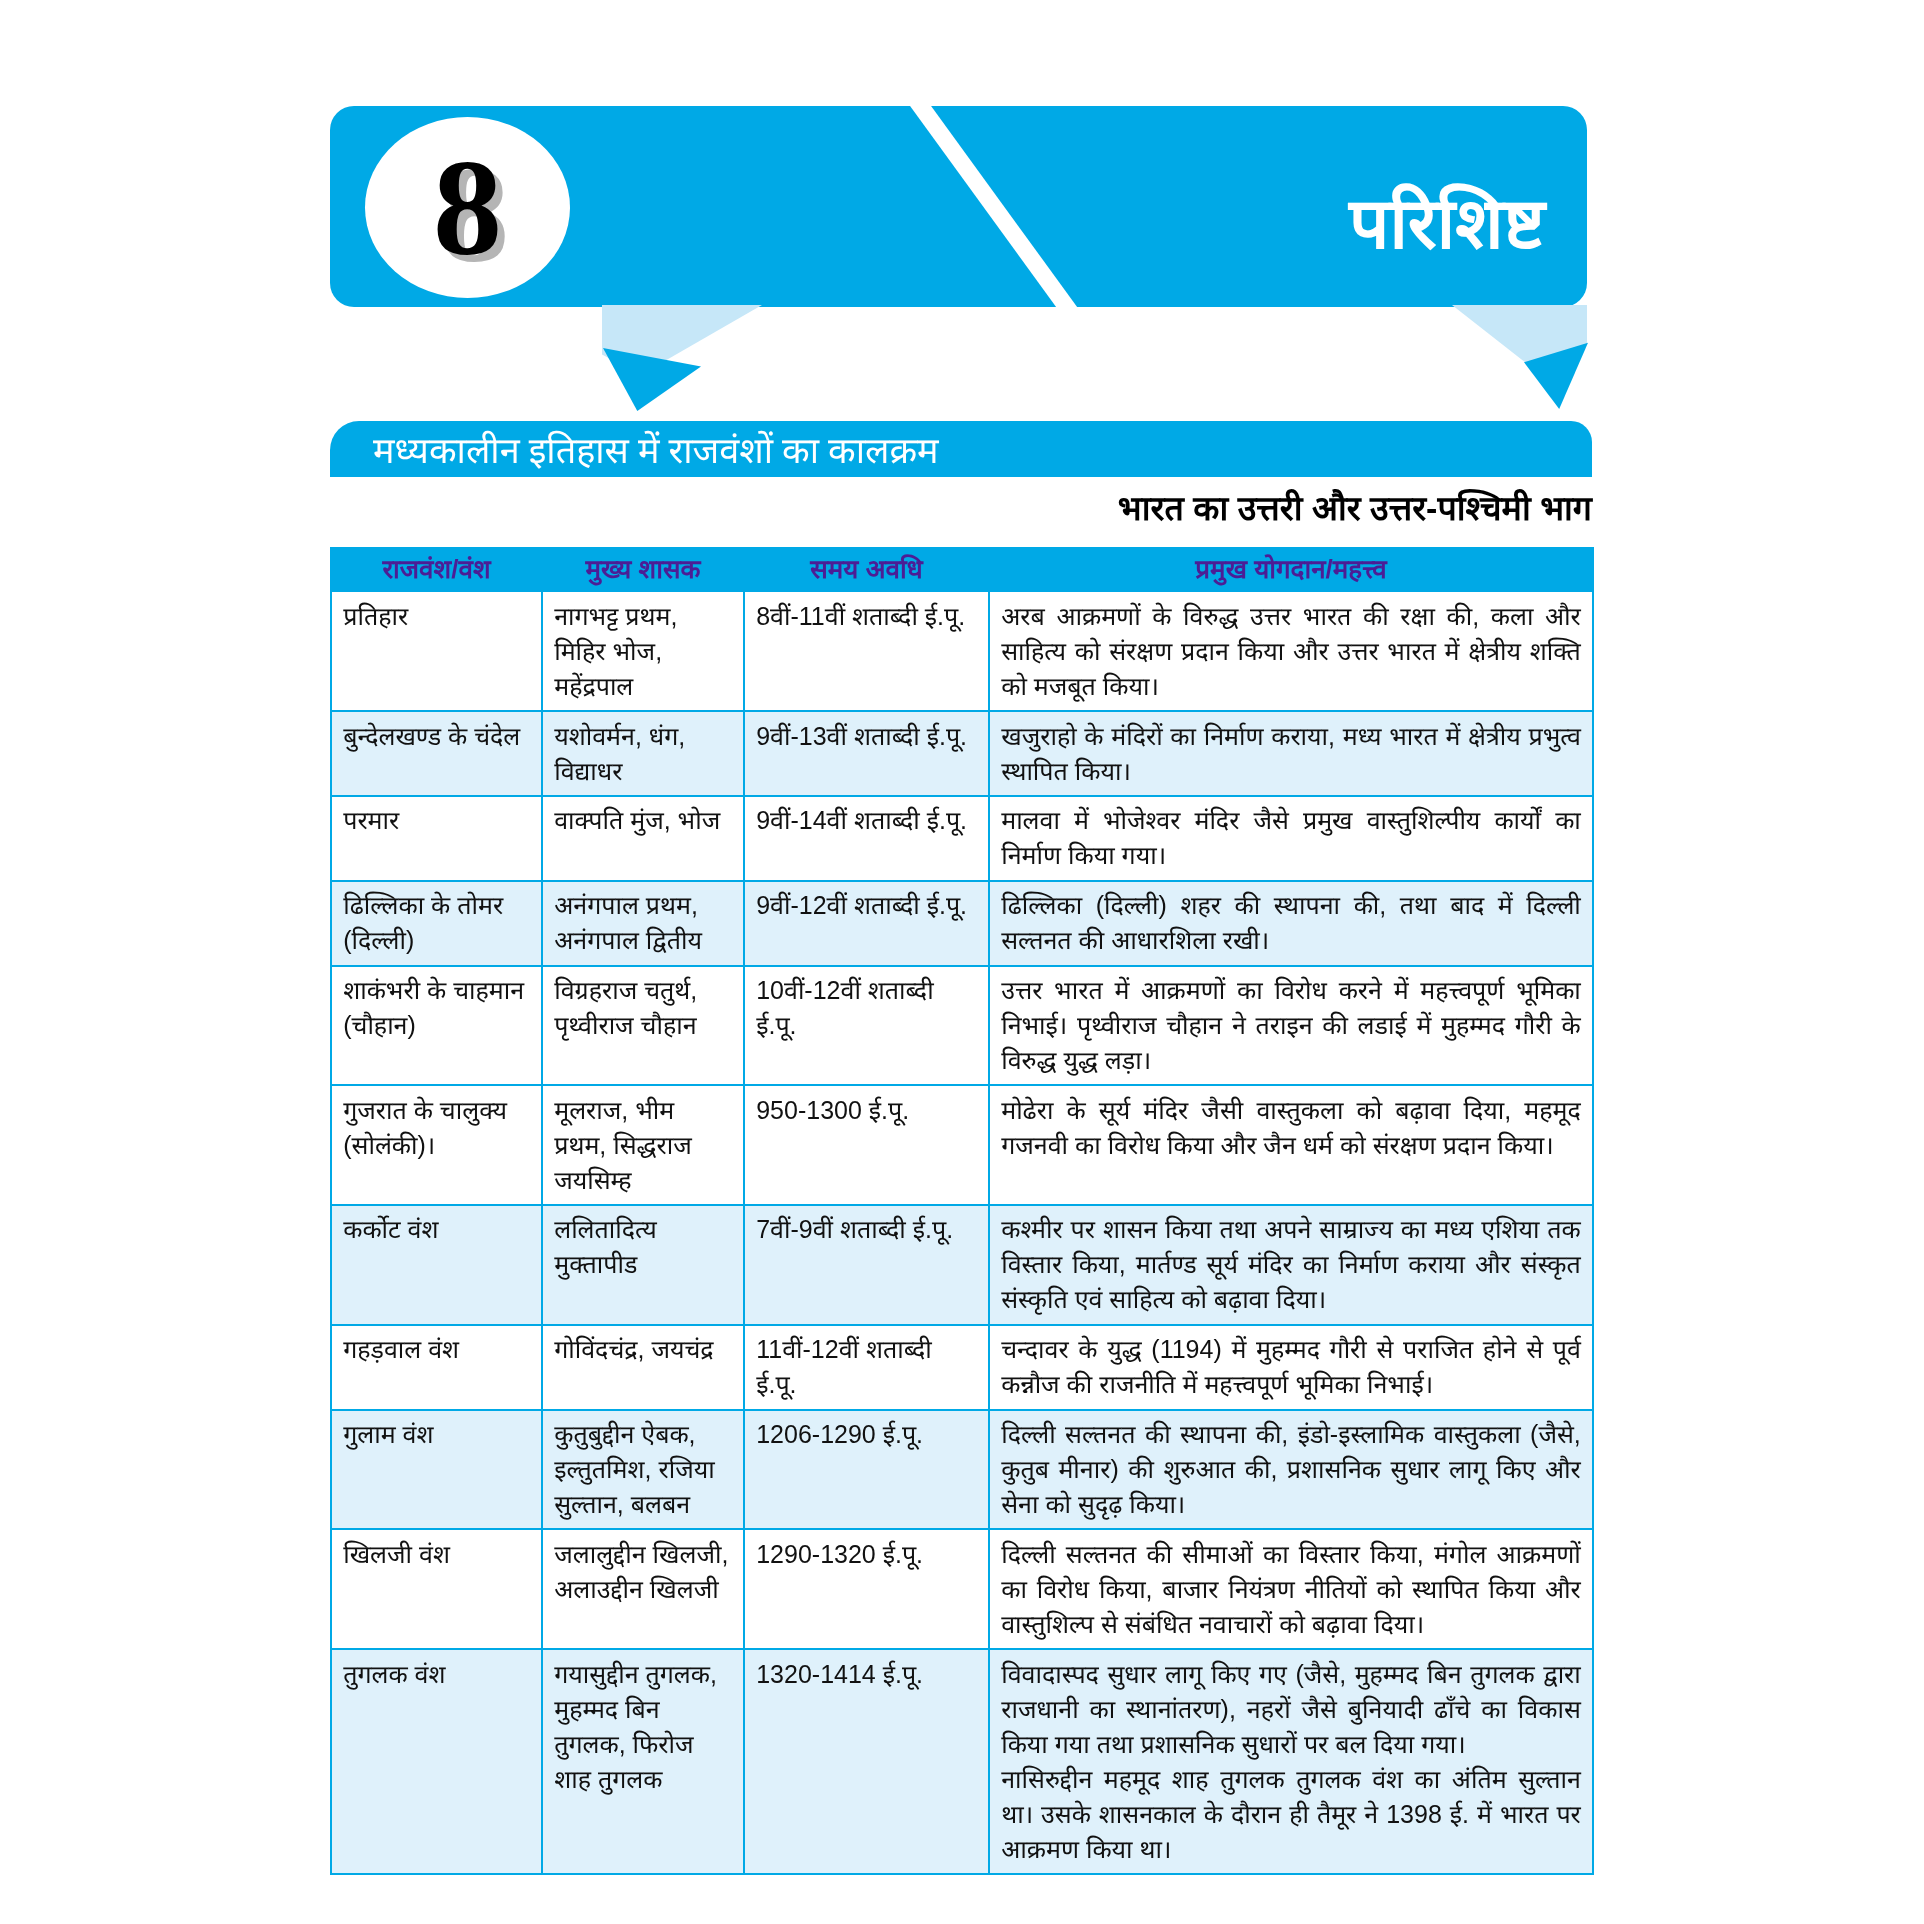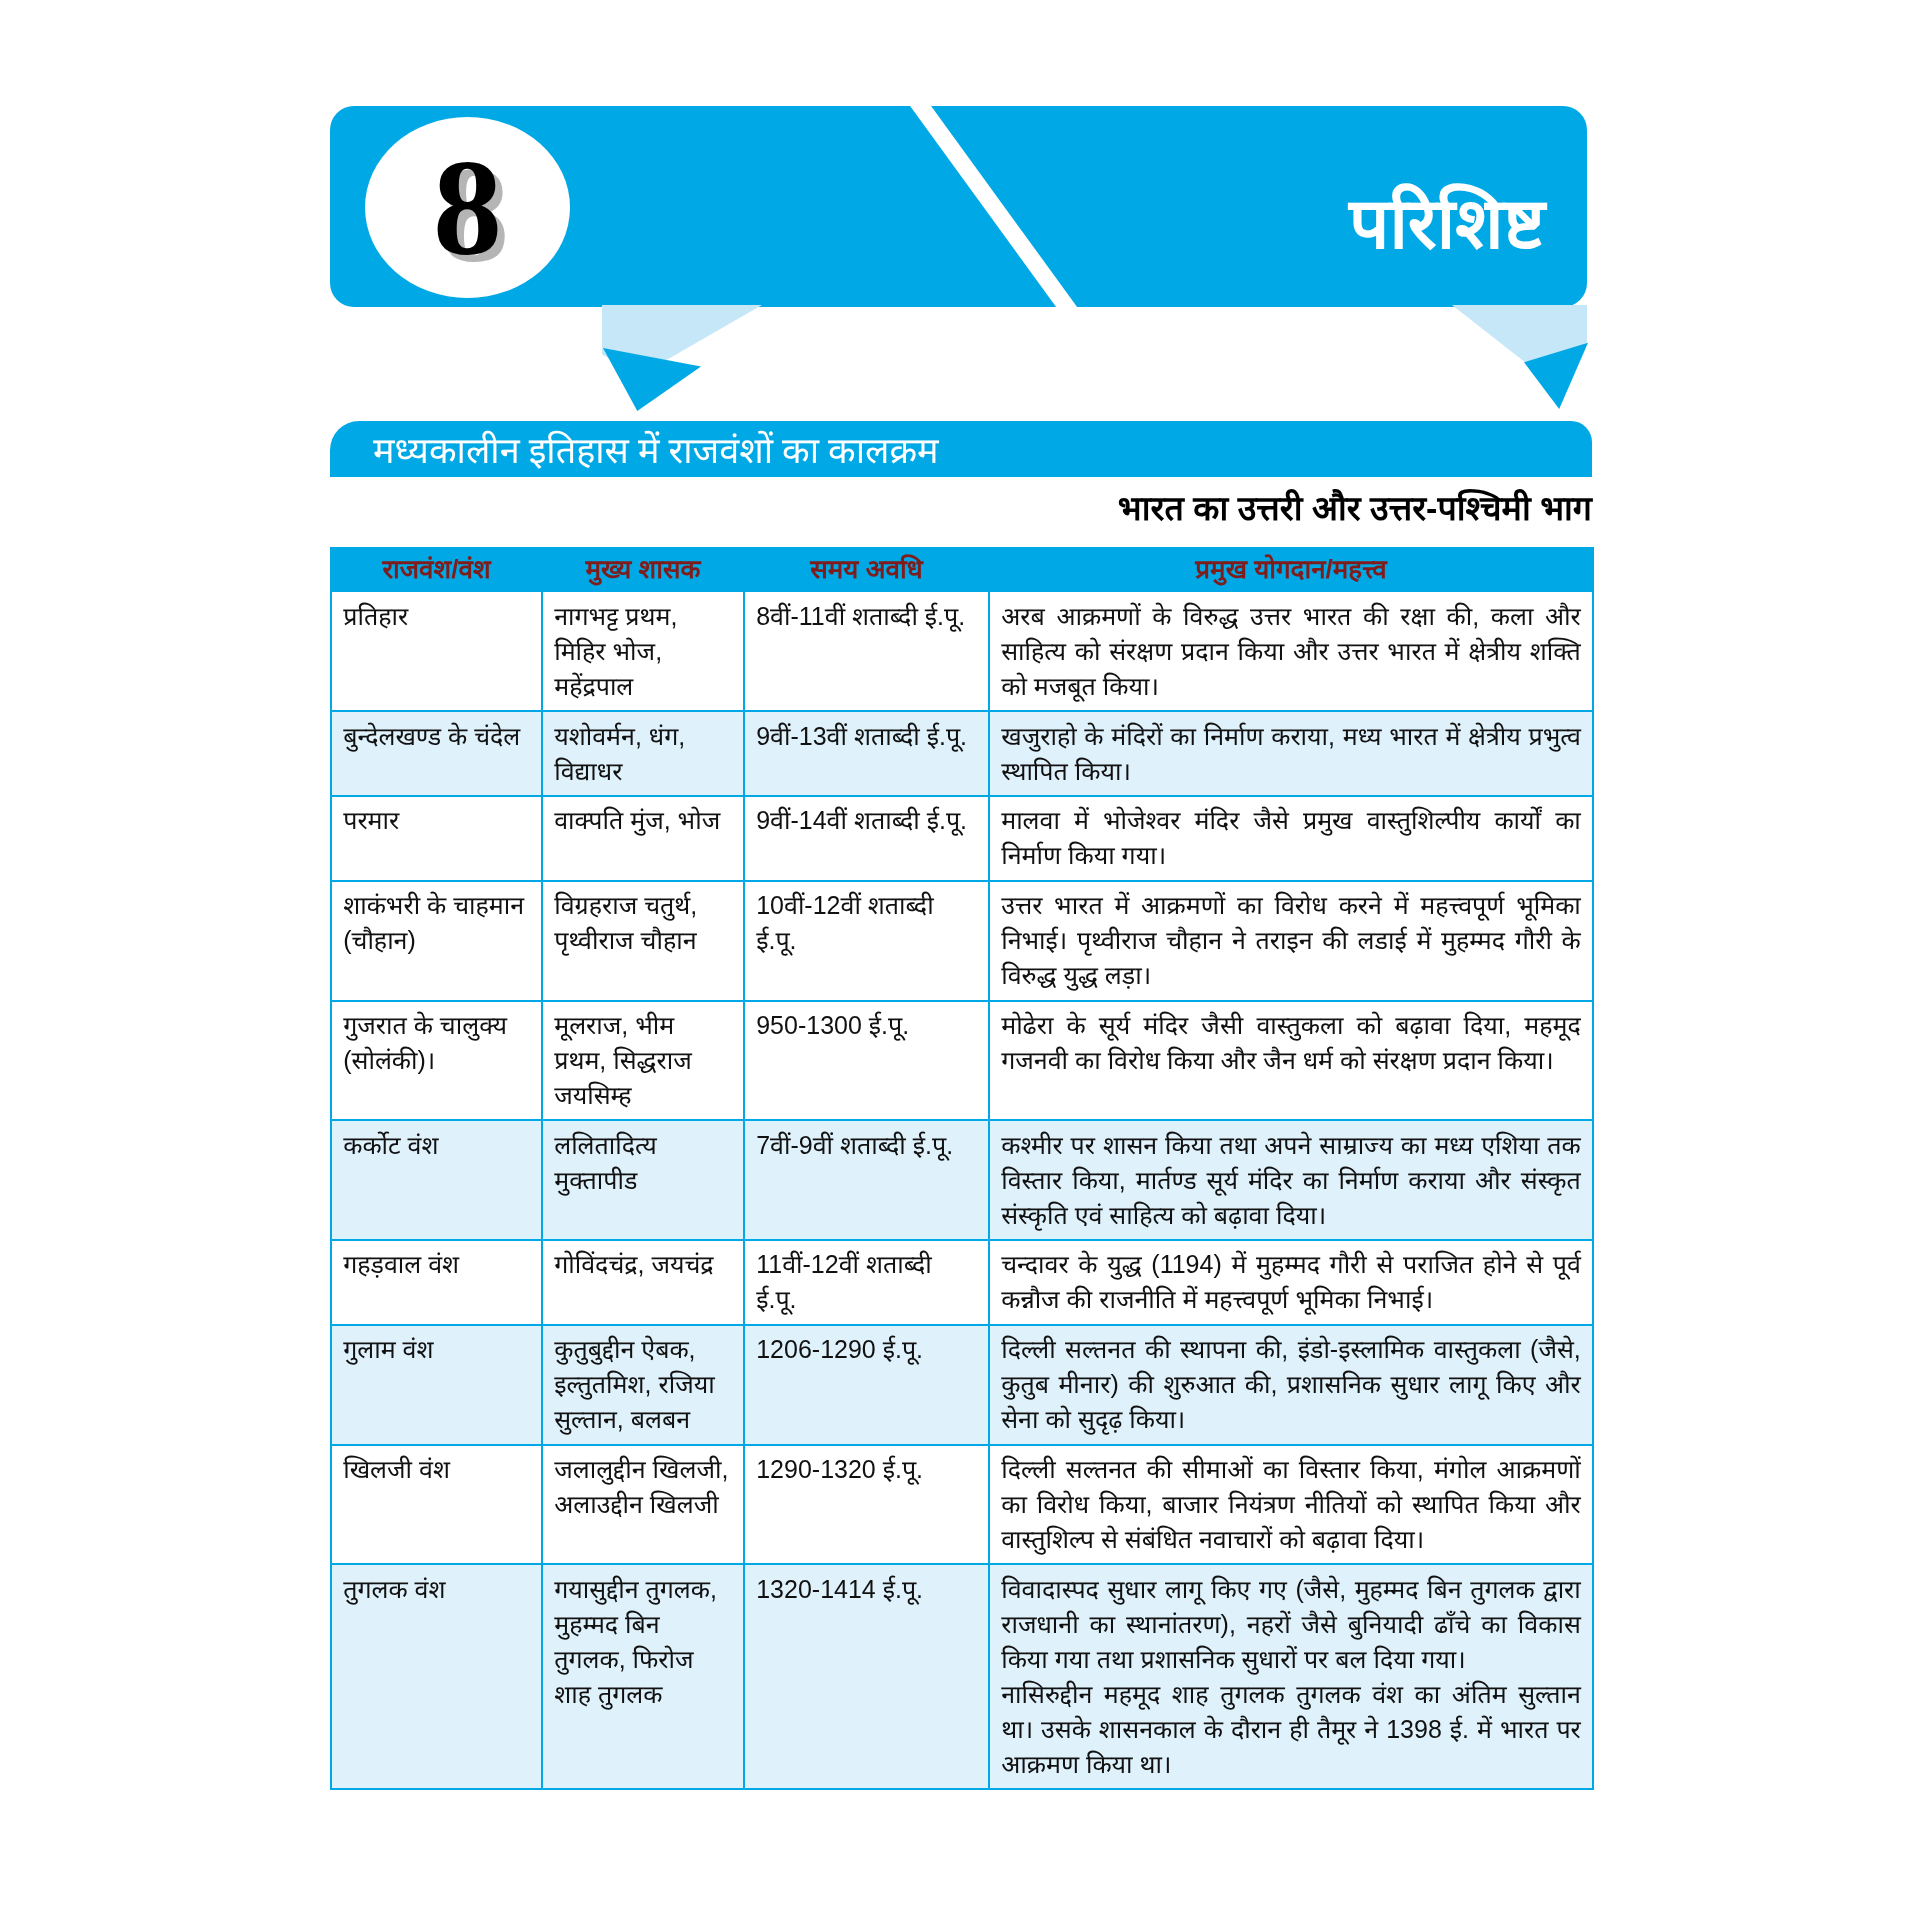--- a/index.html
+++ b/index.html
@@ -94,21 +94,21 @@
   .dyn-table col.c2 { width: 202px; }
   .dyn-table col.c3 { width: 245px; }
   .dyn-table col.c4 { width: 604px; }
   .dyn-table th, .dyn-table td {
     border: 2.4px solid var(--primary);
     padding: 6.4px 11.2px;
     vertical-align: top;
     box-sizing: border-box;
   }
   .dyn-table th {
-    background: var(--primary); color: #7f1d1d;
+    background: var(--primary); color: #4c1d95;
     font-weight: bold; text-align: center;
     font-size: 26px; height: 40px; padding: 3.2px 6.4px;
     vertical-align: middle;
   }
   .dyn-table tr.alt td { background: var(--row-alt); }
   .dyn-table td.c4 { text-align: justify; }
   .dyn-table td div.para { margin: 0; }
 </style>
 </head>
 <body>
@@ -164,20 +164,28 @@
         </td>
       </tr>
       <tr>
         <td class="c1">परमार</td>
         <td class="c2">वाक्पति मुंज, भोज</td>
         <td class="c3">9वीं-14वीं शताब्दी ई.पू.</td>
         <td class="c4">
           <div class="para">मालवा में भोजेश्वर मंदिर जैसे प्रमुख वास्तुशिल्पीय कार्यों का निर्माण किया गया।</div>
         </td>
       </tr>
+      <tr class="alt">
+        <td class="c1">ढिल्लिका के तोमर (दिल्ली)</td>
+        <td class="c2">अनंगपाल प्रथम, अनंगपाल द्वितीय</td>
+        <td class="c3">9वीं-12वीं शताब्दी ई.पू.</td>
+        <td class="c4">
+          <div class="para">ढिल्लिका (दिल्ली) शहर की स्थापना की, तथा बाद में दिल्ली सल्तनत की आधारशिला रखी।</div>
+        </td>
+      </tr>
       <tr>
         <td class="c1">शाकंभरी के चाहमान (चौहान)</td>
         <td class="c2">विग्रहराज चतुर्थ, पृथ्वीराज चौहान</td>
         <td class="c3">10वीं-12वीं शताब्दी ई.पू.</td>
         <td class="c4">
           <div class="para">उत्तर भारत में आक्रमणों का विरोध करने में महत्त्वपूर्ण भूमिका निभाई। पृथ्वीराज चौहान ने तराइन की लडाई में मुहम्मद गौरी के विरुद्ध युद्ध लड़ा।</div>
         </td>
       </tr>
       <tr>
         <td class="c1">गुजरात के चालुक्य (सोलंकी)।</td>

